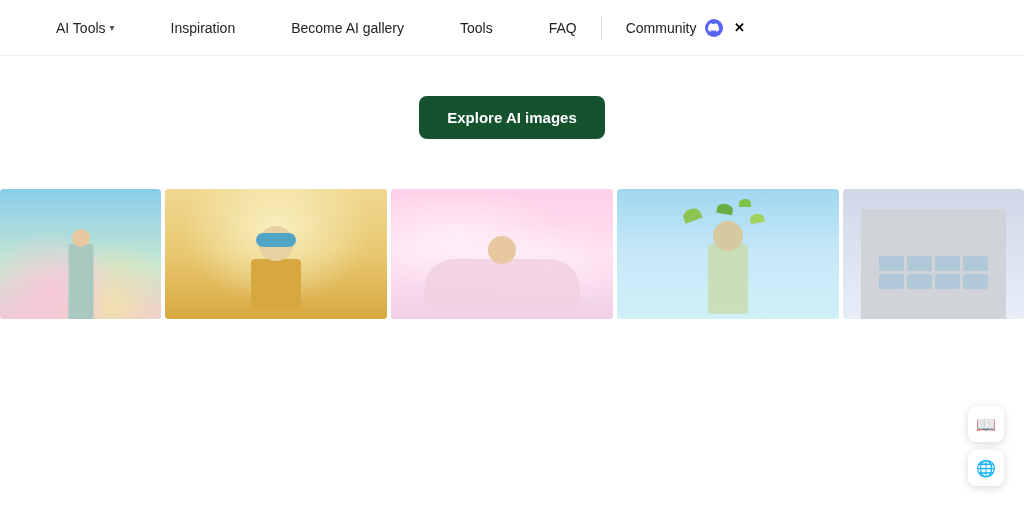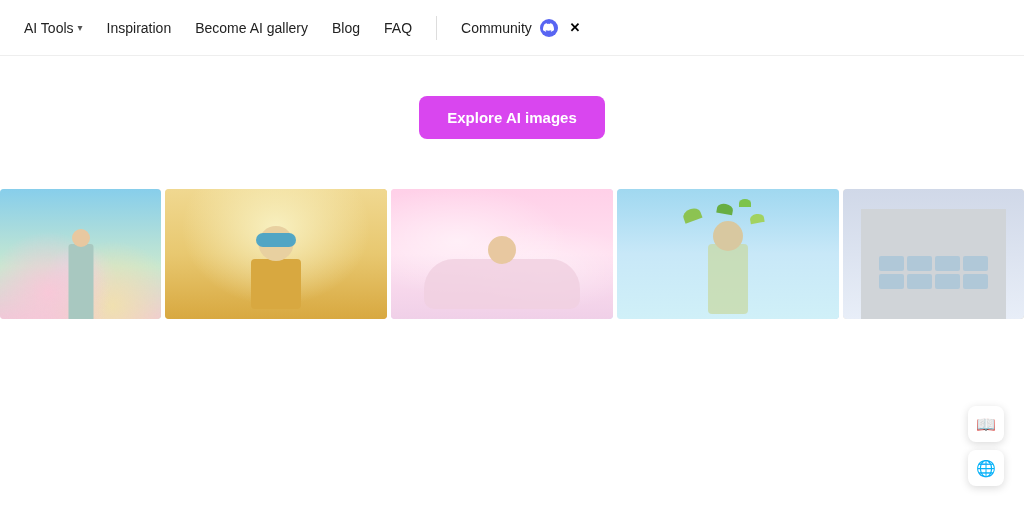--- a/index.html
+++ b/index.html
@@ -8,38 +8,38 @@
     
     nav {
       display: flex; align-items: center; justify-content: space-between;
       padding: 0 24px; height: 56px; border-bottom: 1px solid #eee;
       position: relative; z-index: 10; background: #fff;
     }
     .nav-logo { display: flex; align-items: center; }
     .logo-text { font-size: 22px; font-weight: 900; color: #1273eb; letter-spacing: -0.5px; }
     .logo-text span { color: #ff5e1a; }
     .nav-links { display: flex; align-items: center; gap: 24px; }
-    .nav-link { font-size: 14px; color: #222; text-decoration: none; cursor: pointer; }
+    .nav-link { font-size: 14px; color: #222; text-decoration: none; cursor: pointer; margin-left: 32px; }
     .nav-link-ai { display: flex; align-items: center; gap: 4px; }
     .chevron-down { font-size: 10px; color: #555; }
     .nav-divider { width: 1px; height: 24px; background: #ddd; }
     .nav-community { display: flex; align-items: center; gap: 8px; }
     .community-label { font-size: 14px; color: #222; }
     .discord-icon { width: 18px; height: 18px; background: #5865f2; border-radius: 50%; display: flex; align-items: center; justify-content: center; }
     .discord-icon svg { width: 11px; height: 11px; fill: white; }
     .x-icon { width: 18px; height: 18px; display: flex; align-items: center; justify-content: center; font-size: 13px; font-weight: 700; color: #000; }
 
     
     .hero {
       text-align: center; padding: 40px 20px 30px;
     }
     .hero h1 { font-size: 42px; font-weight: 800; color: #111; line-height: 1.2; max-width: 620px; margin: 0 auto 16px; }
     .hero p { font-size: 15px; color: #555; max-width: 520px; margin: 0 auto 28px; line-height: 1.5; }
     .explore-btn {
-      display: inline-block; padding: 13px 28px; background: #d946ef; color: #fff;
+      display: inline-block; padding: 13px 28px; background: #14532d; color: #fff;
       border-radius: 8px; font-size: 15px; font-weight: 600; cursor: pointer;
       border: none; text-decoration: none;
     }
 
     
     .gallery-section { margin-top: 20px; overflow: hidden; }
     .gallery-row { display: flex; gap: 4px; margin-bottom: 4px; }
     .gallery-item {
       flex: 1; overflow: hidden; border-radius: 4px; background: #ddd;
       position: relative;
@@ -89,21 +89,21 @@
 <body>
 
 <nav>
   <div class="nav-links">
     <a class="nav-link nav-link-ai">
       <span>AI Tools</span>
       <span class="chevron-down">▾</span>
     </a>
     <a class="nav-link">Inspiration</a>
     <a class="nav-link">Become AI gallery</a>
-    <a class="nav-link">Blog</a>
+    <a class="nav-link">Tools</a>
     <a class="nav-link">FAQ</a>
     <div class="nav-divider"></div>
     <div class="nav-community">
       <span class="community-label">Community</span>
       <div class="discord-icon">
         <svg viewBox="0 0 24 24">
             <path d="M20.317 4.37a19.791 19.791 0 0 0-4.885-1.515.074.074 0 0 0-.079.037c-.21.375-.444.864-.608 1.25a18.27 18.27 0 0 0-5.487 0 12.64 12.64 0 0 0-.617-1.25.077.077 0 0 0-.079-.037A19.736 19.736 0 0 0 3.677 4.37a.07.07 0 0 0-.032.027C.533 9.046-.32 13.58.099 18.057a.082.082 0 0 0 .031.057 19.9 19.9 0 0 0 5.993 3.03.078.078 0 0 0 .084-.028 14.09 14.09 0 0 0 1.226-1.994.076.076 0 0 0-.041-.106 13.107 13.107 0 0 1-1.872-.892.077.077 0 0 1-.008-.128 10.2 10.2 0 0 0 .372-.292.074.074 0 0 1 .077-.01c3.928 1.793 8.18 1.793 12.062 0a.074.074 0 0 1 .078.01c.12.098.246.198.373.292a.077.077 0 0 1-.006.127 12.299 12.299 0 0 1-1.873.892.077.077 0 0 0-.041.107c.36.698.772 1.362 1.225 1.993a.076.076 0 0 0 .084.028 19.839 19.839 0 0 0 6.002-3.03.077.077 0 0 0 .032-.054c.5-5.177-.838-9.674-3.549-13.66a.061.061 0 0 0-.031-.03z"></path>
           </svg>
       </div>
       <div class="x-icon">✕</div>

